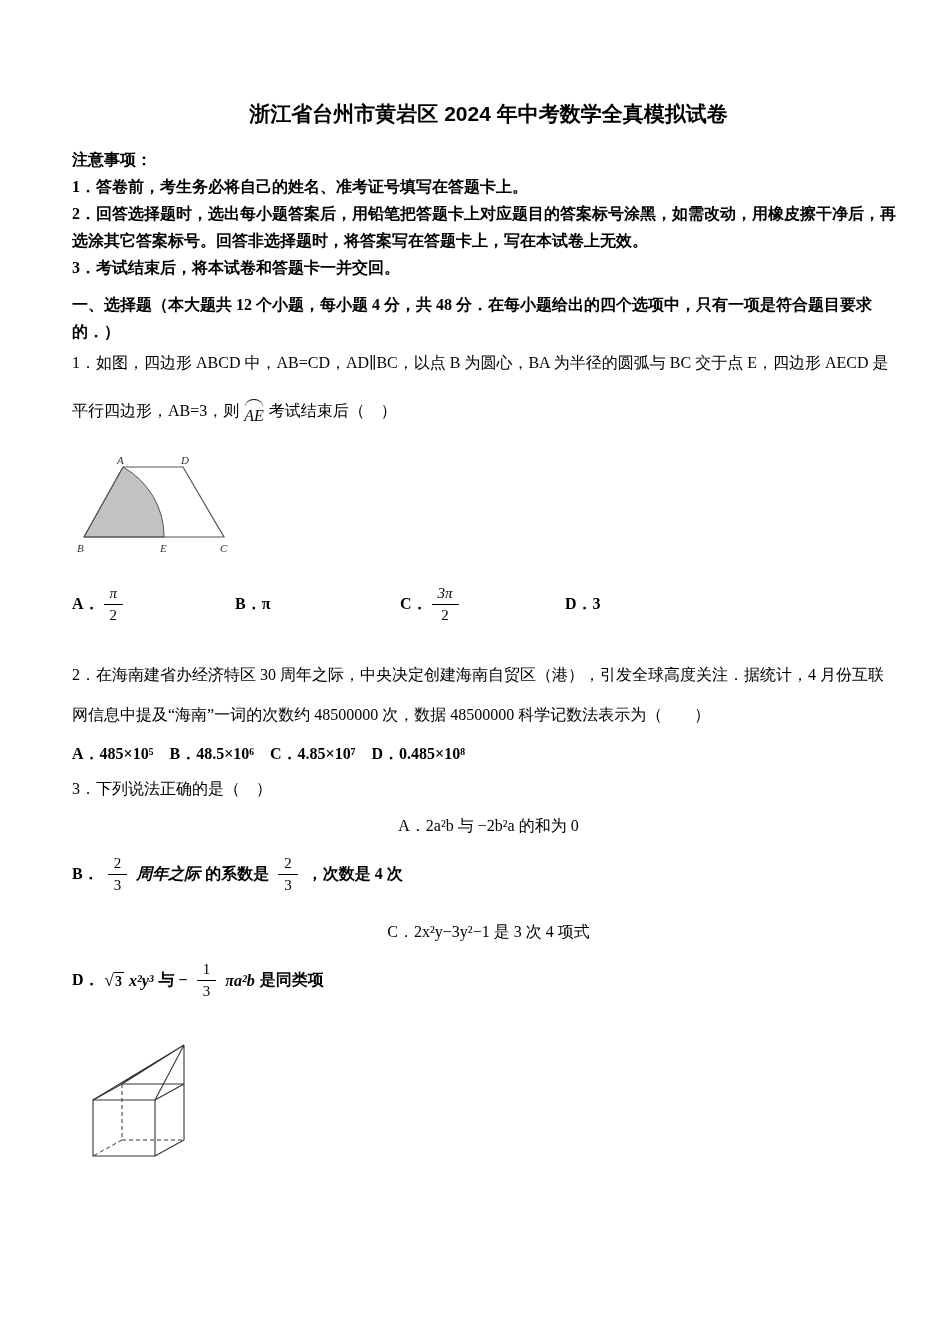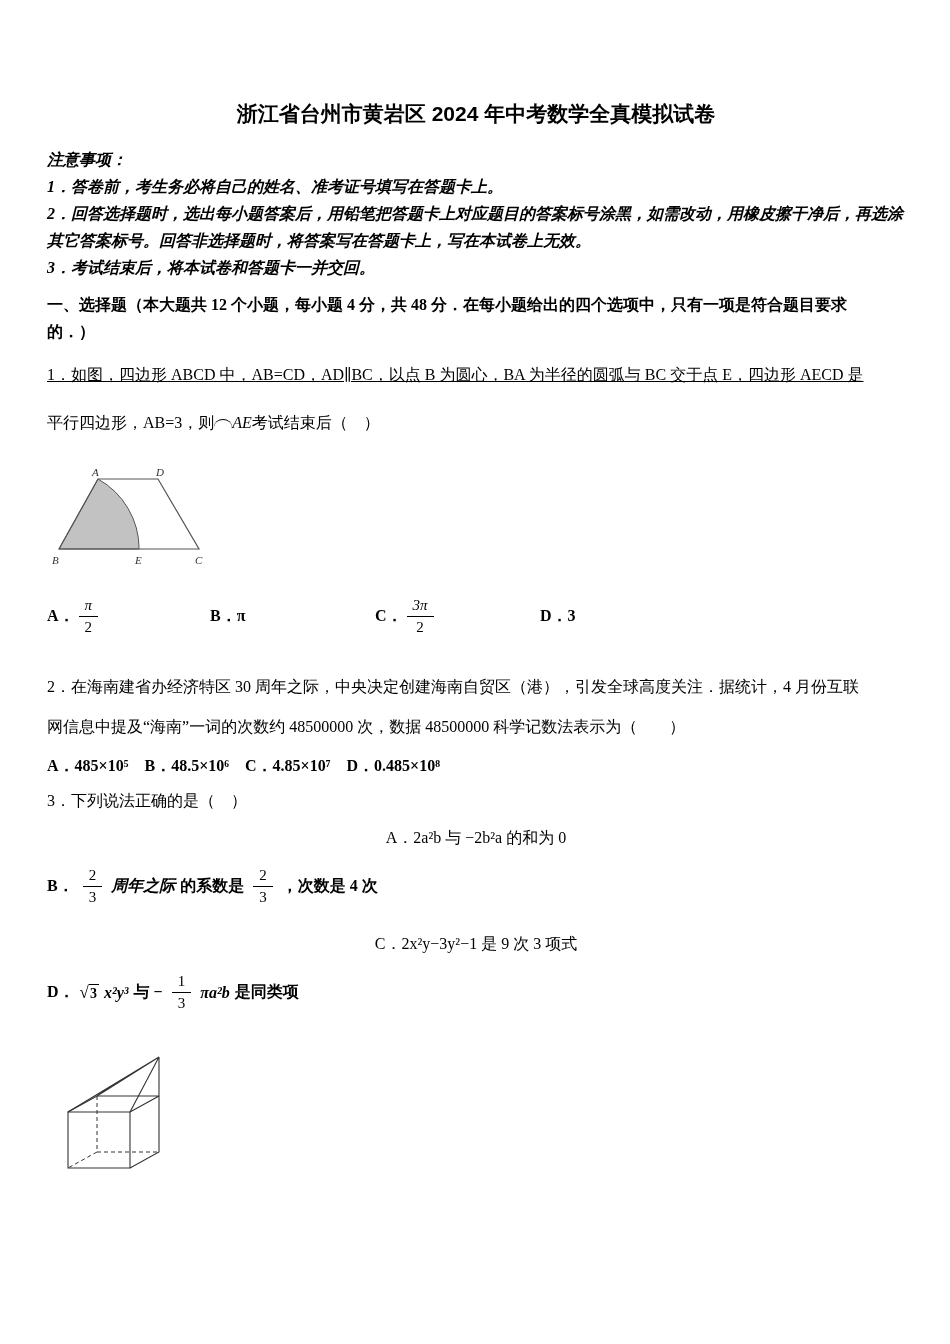--- a/index.html
+++ b/index.html
@@ -2,36 +2,36 @@
 <html><head>
 <meta charset="utf-8">
 <style>
   html, body { margin: 0; padding: 0; }
   body {
     width: 950px; height: 1344px; overflow: hidden;
     background: #ffffff; color: #000;
     font-family: "Liberation Serif", "DejaVu Serif", "DejaVu Sans", serif;
     font-size: 16px;
   }
-  .page { padding: 100px 45px 30px 47px; }
+  .page { padding: 100px 45px 30px 72px; }
   p { margin: 0; }
 
   .title {
     text-align: center; font-size: 21px; font-weight: bold;
     font-family: "Liberation Sans", "DejaVu Sans", sans-serif;
     margin: 0 0 18px 0;
   }
-  .notice p { line-height: 27px; font-weight: bold; font-style: italic; }
+  .notice p { line-height: 27px; font-weight: bold; }
   .section-heading { margin-top: 10px; }
   .section-heading p { line-height: 27px; font-weight: bold; }
 
-  .q1-line1 { margin-top: 16px; line-height: 28px; white-space: nowrap; text-decoration: underline; }
-  .q1-line2 { margin-top: 14px; display: flex; align-items: center; height: 40px; font-family: Liberation Serif, serif; }
+  .q1-line1 { margin-top: 4px; line-height: 28px; white-space: nowrap; }
+  .q1-line2 { margin-top: 14px; display: flex; align-items: center; gap: 5px; height: 40px; font-family: Liberation Serif, serif; }
 
-  .overarc { display: inline-flex; flex-direction: row; align-items: center; line-height: 1; }
+  .overarc { display: inline-flex; flex-direction: column; align-items: center; line-height: 1; }
   .arc-glyph {
     width: 18px; height: 7px;
     border-top: 1.6px solid #000;
     border-radius: 50% 50% 0 0 / 100% 100% 0 0;
     margin-bottom: 1px;
   }
   .arc-base { font-style: italic; }
 
   .fig1 { display: block; margin: 24px 0 0 4px; }
   .fig4 { display: block; margin: 14px 0 0 8px; }
@@ -148,21 +148,21 @@
       </span>
       <span class="math">周年之际</span>
       <span class="cjk">的系数是</span>
       <span class="frac">
         <span class="num">2</span>
         <span class="den">3</span>
       </span>
       <span class="cjk">，次数是 4 次</span>
     </div>
 
-    <p class="opt-line" style="margin-top:18px;">C．2x²y−3y²−1 是 9 次 3 项式</p>
+    <p class="opt-line" style="margin-top:18px;">C．2x²y−3y²−1 是 3 次 4 项式</p>
 
     <div class="opt-tall">
       <span>D．</span>
       <span class="radical">
         <span class="sym">√</span>
         <span class="val">3</span>
       </span>
       <span class="math">x²y³</span>
       <span class="cjk">与 −</span>
       <span class="frac">

